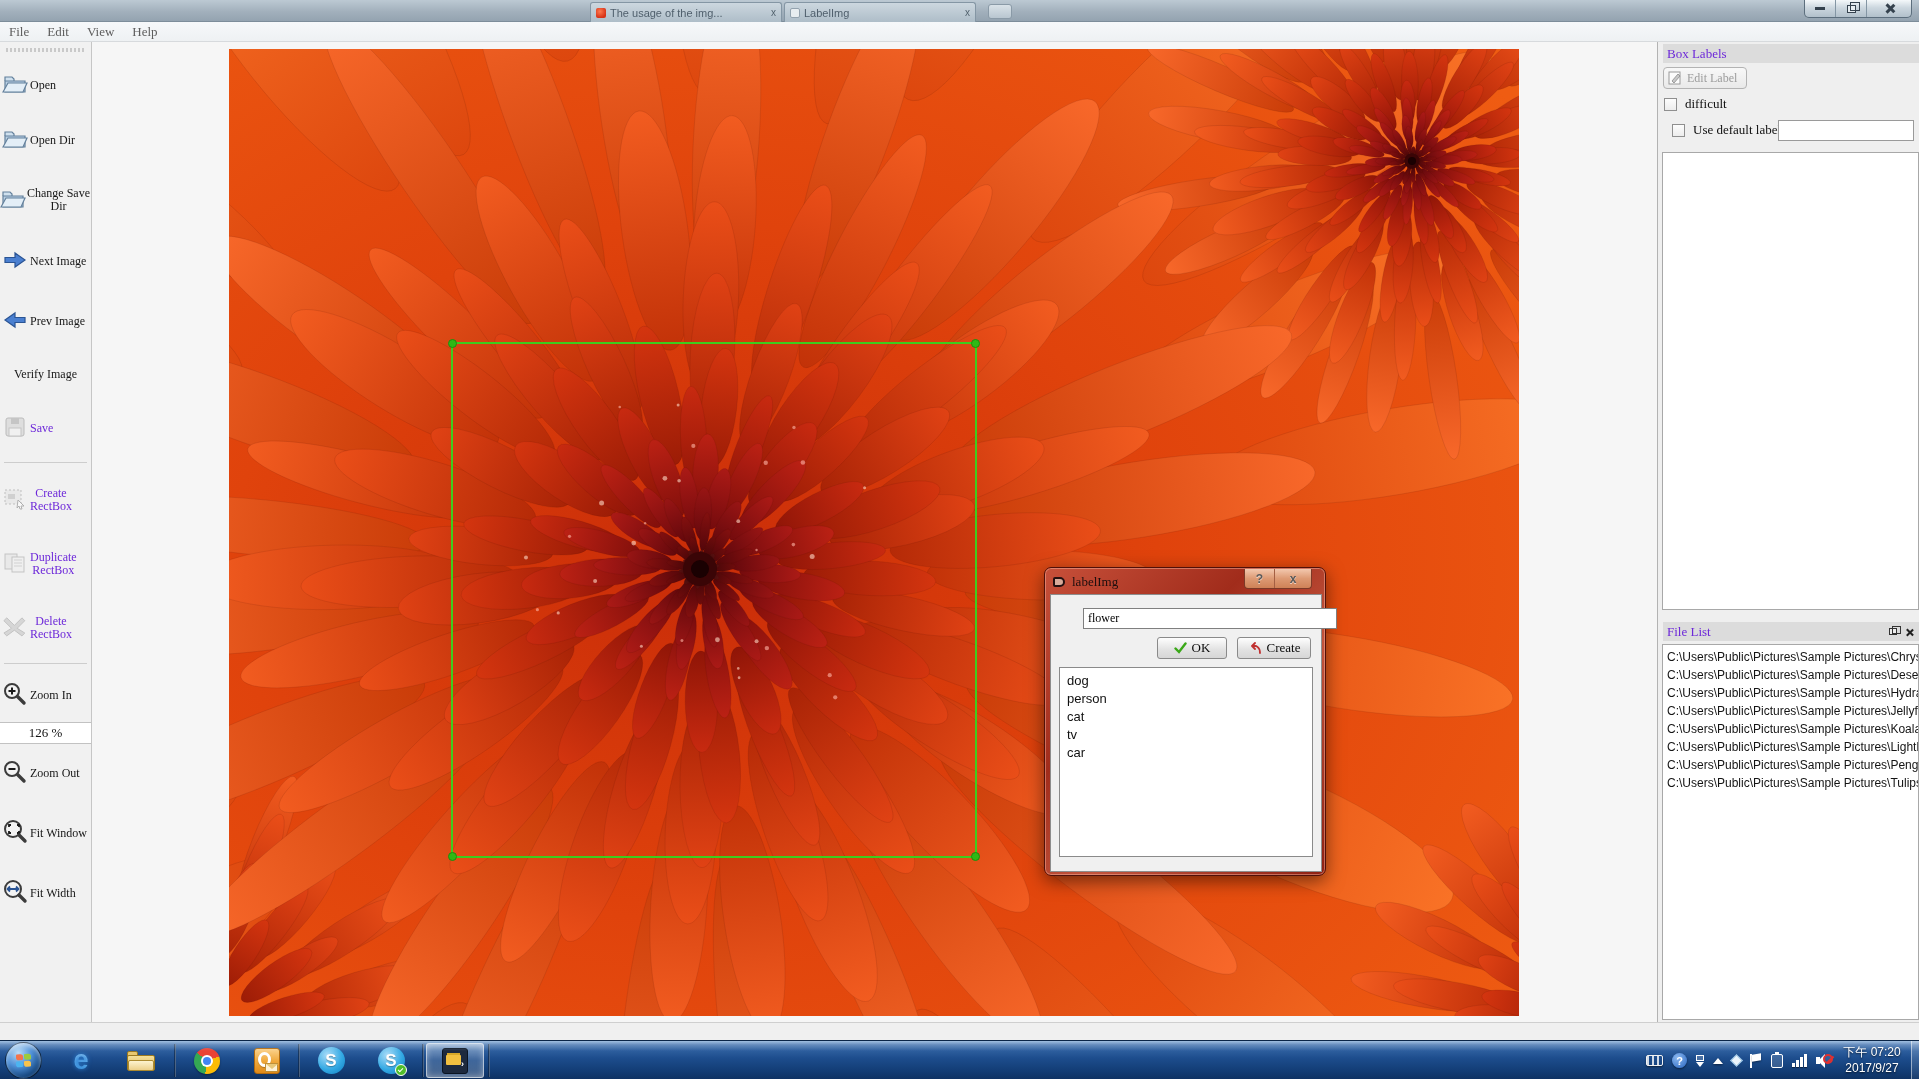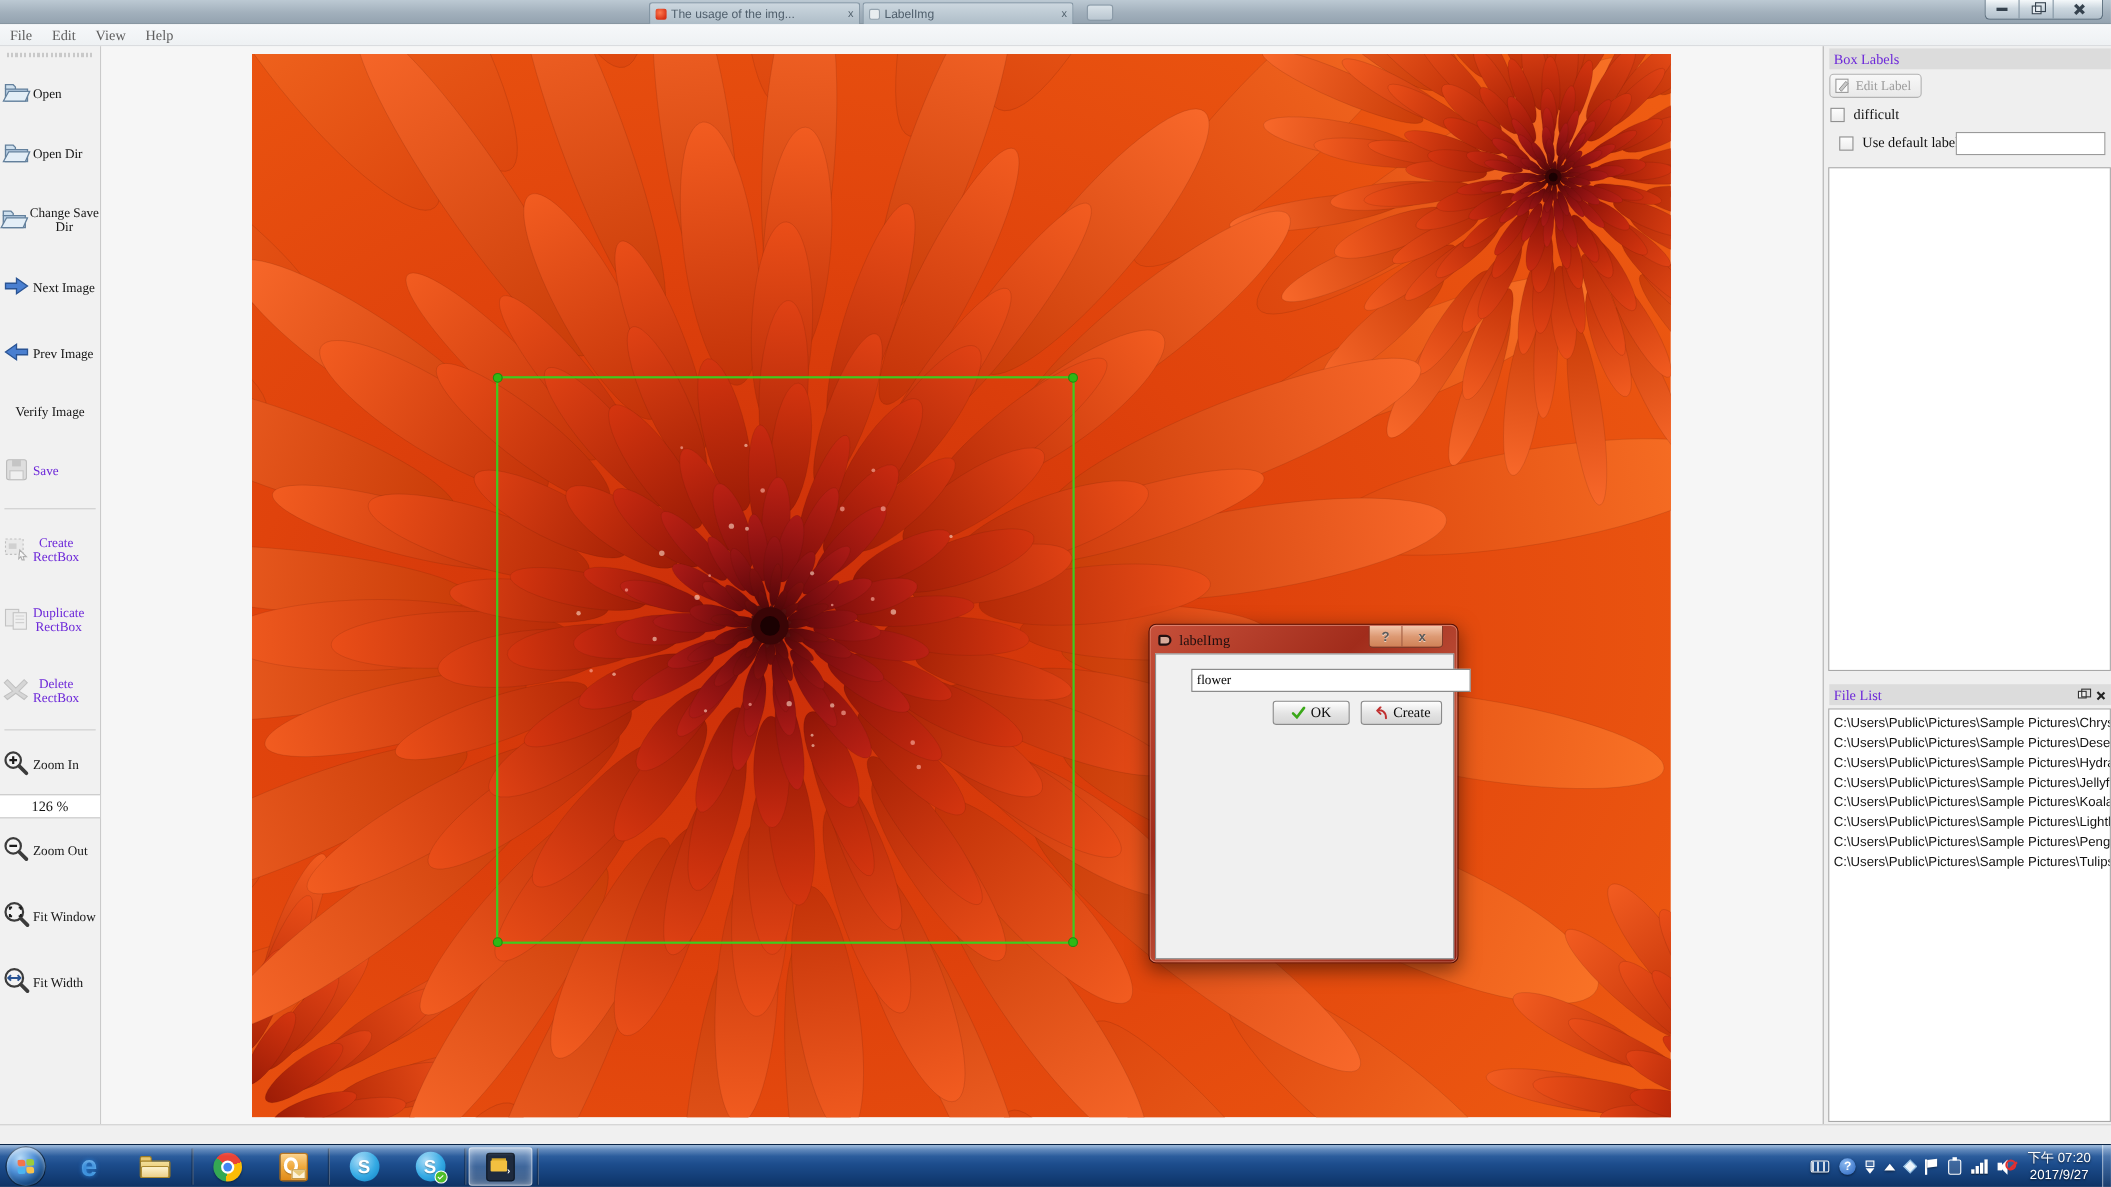--- a/index.html
+++ b/index.html
@@ -1101,20 +1101,27 @@
         <path d="M1.5,6.5 L5,10 L11.5,1.5" fill="none" stroke="#3aa818" stroke-width="2.4" stroke-linecap="round"></path>
       </svg>
       <span>OK</span>
     </div>
     <div class="dlg-btn btn-cancel">
       <svg width="14" height="12" viewBox="0 0 14 12">
         <path d="M12,11 C12,5 8,3 4,4 M4,4 L7,1 M4,4 L7,7" fill="none" stroke="#c03030" stroke-width="1.8" stroke-linecap="round"></path>
       </svg>
       <span>Create</span>
     </div>
+    <div class="dlg-list">
+      <div class="dlg-opt">dog</div>
+      <div class="dlg-opt">person</div>
+      <div class="dlg-opt">cat</div>
+      <div class="dlg-opt">tv</div>
+      <div class="dlg-opt">car</div>
+    </div>
   </div>
 </div>
 
 <div class="taskbar">
   <div class="start-orb">
     <div class="win-flag">
         <i></i>
         <i></i>
         <i></i>
         <i></i>

